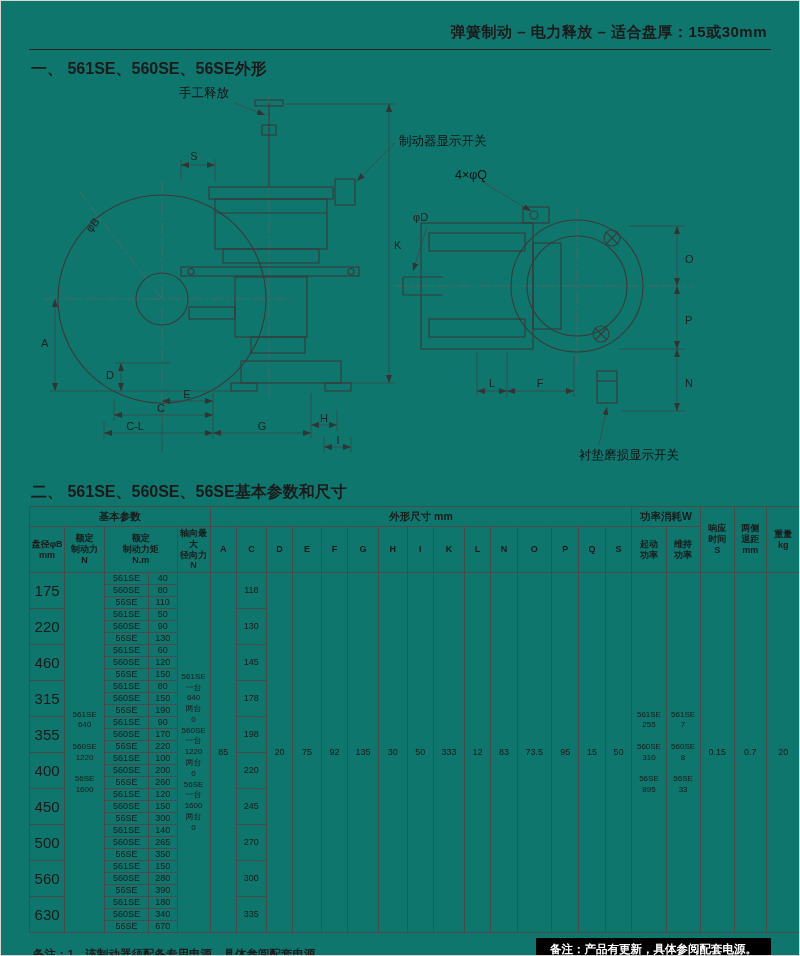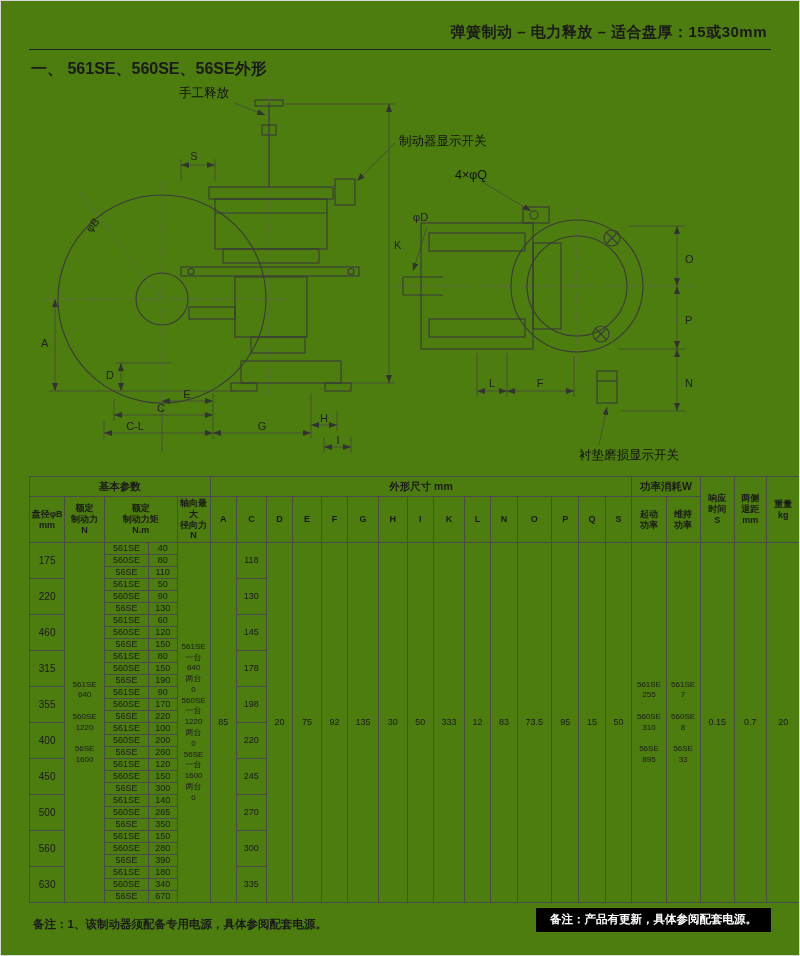--- a/index.html
+++ b/index.html
@@ -1,32 +1,32 @@
 <!DOCTYPE html>
 <html><head>
 <meta charset="utf-8">
 <style>
   * { margin:0; padding:0; box-sizing:border-box; }
   html,body { width:800px; background:#f2f2f0; font-family:"Liberation Sans", sans-serif; color:#1a1a1a; }
-  .page { width:800px; height:956px; background:#4d7c0f; border:1px solid #d8d8d4; padding:4px 28px 0 28px; position:relative; overflow:hidden; }
+  .page { width:800px; height:956px; background:#0f766e; border:1px solid #d8d8d4; padding:4px 28px 0 28px; position:relative; overflow:hidden; }
   .top-header { text-align:right; font-weight:bold; font-size:15px; padding:18px 4px 7px 0; letter-spacing:0.5px; }
   .header-rule { border:none; border-top:1.5px solid #222; margin:0; }
   .section-title { font-size:16px; font-weight:bold; margin:9px 0 1px 2px; }
   .drawing-area { width:744px; height:392px; }
   svg { display:block; }
   svg text { font-family:"Liberation Sans", sans-serif; font-size:11px; fill:#222; }
   svg text.cn { font-size:12.5px; fill:#111; }
   table.params { border-collapse:collapse; table-layout:fixed; width:772px; margin-top:3px; }
   .params th, .params td { border:1px solid #4a4a4a; text-align:center; vertical-align:middle; overflow:hidden; }
   .params th { font-size:9px; font-weight:bold; padding:1px 0; line-height:1.2; }
   .params th.h1 { font-size:10.5px; height:20px; }
   .params td { font-size:9px; height:11px; line-height:11px; padding:0; }
   .params .pre { white-space:pre-line; }
   .params td.pre { font-size:8px; line-height:1.35; height:auto; }
-  .params td.disc { font-size:10px; }
+  .params td.disc { font-size:15px; }
   .notes { display:flex; justify-content:space-between; align-items:flex-end; margin-top:5px; }
   .note-left { font-size:11.5px; font-weight:bold; padding-left:4px; }
   .note-black { background:#000; color:#fff; font-size:11.5px; font-weight:bold; padding:4px 14px 5px 14px; }
 </style>
 </head>
 <body>
 
 <div class="page">
 
   <div class="top-header">
@@ -175,20 +175,21 @@
         <text x="656" y="182">O</text>
         <text x="656" y="243">P</text>
         <text x="656" y="306">N</text>
         <text x="463" y="306" text-anchor="middle">L</text>
         <text x="511" y="306" text-anchor="middle">F</text>
         <text class="cn" x="550" y="378">衬垫磨损显示开关</text>
       </g>
     </svg>
   </div>
 
+  <h2 class="section-title">二、 561SE、560SE、56SE基本参数和尺寸</h2>
 
   <table class="params">
     <colgroup>
       <col style="width:32px">
         <col style="width:36px">
         <col style="width:40px">
         <col style="width:26px">
         <col style="width:30px">
       <col style="width:24px">
         <col style="width:27px">

